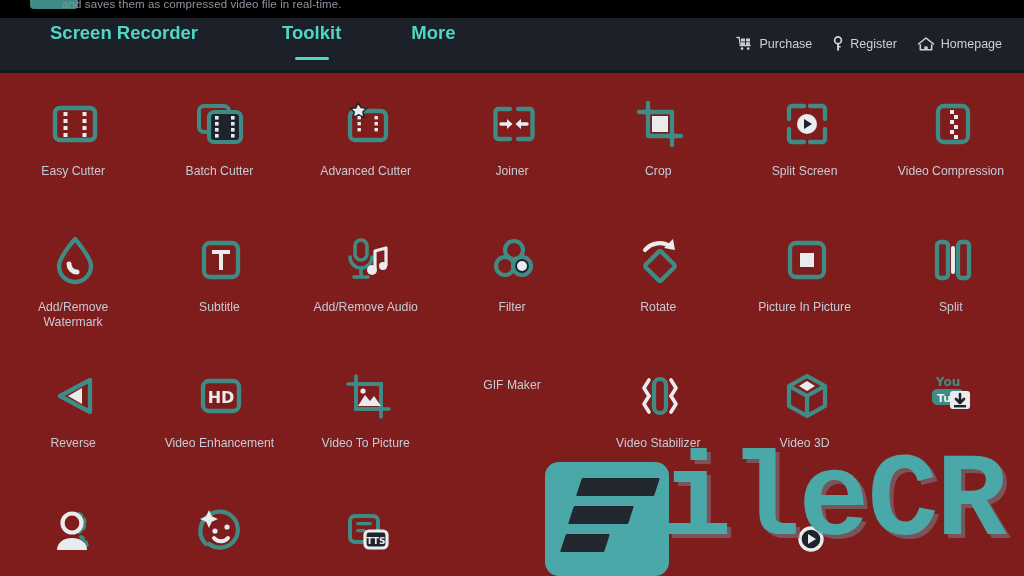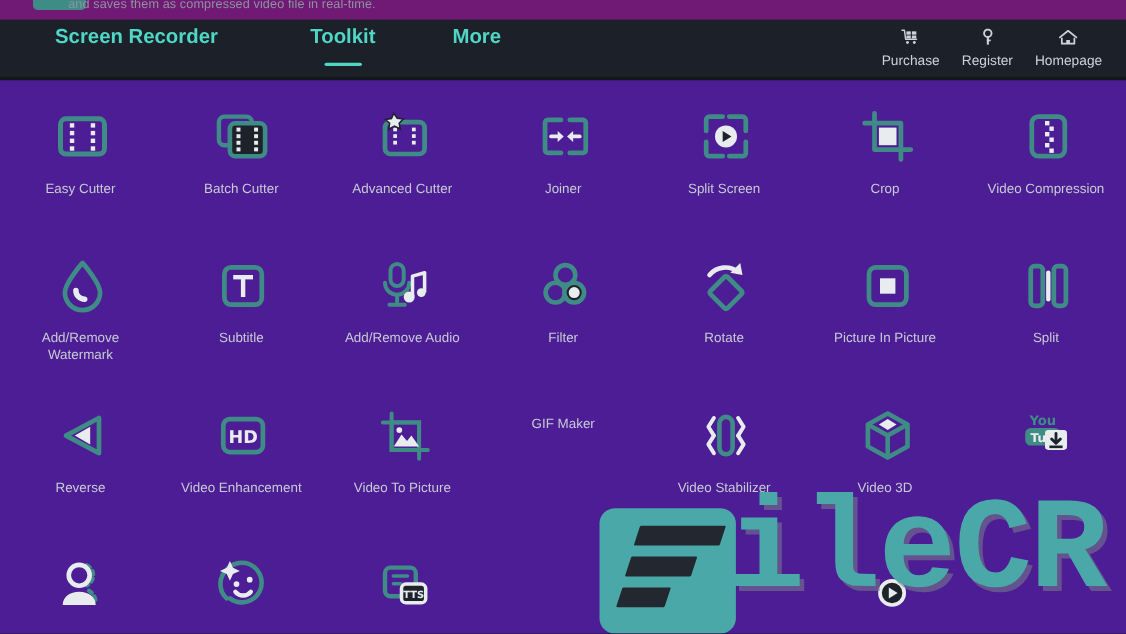--- a/index.html
+++ b/index.html
@@ -14,21 +14,21 @@
     font-family: "Liberation Sans", sans-serif;
     color: #c8ccd4;
     position: relative;
   }
 
   
   .top-strip {
     position: absolute;
     left: 0; top: 0;
     width: 1024px; height: 18px;
-    background: #701a75;
+    background: #000000;
     overflow: hidden;
   }
   .top-strip .teal-chip {
     position: absolute;
     left: 30px; top: 0px;
     width: 48px; height: 9px;
     border-radius: 0 0 4px 4px;
     background: #3f8c86;
   }
   .top-strip .desc {
@@ -86,40 +86,39 @@
     gap: 20px;
   }
   .navitem {
     display: flex;
     align-items: center;
     gap: 6px;
     font-size: 12.5px;
     color: #cdd2da;
     cursor: pointer;
     white-space: nowrap;
-    flex-direction: column;
   }
   .navitem svg { display: block; }
 
   .divider-line {
     position: absolute;
     left: 0; top: 70px;
     width: 1024px; height: 3px;
     background: #12161d;
   }
 
   
   .grid {
     position: absolute;
     left: 0; top: 73px;
     width: 1024px; height: 503px;
     display: grid;
     grid-template-columns: repeat(7, 1fr);
     grid-auto-rows: 136px;
-    background: #4c1d95;
+    background: #7f1d1d;
   }
   .tool {
     display: flex;
     flex-direction: column;
     align-items: center;
     justify-content: flex-start;
     padding-top: 22px;
     cursor: pointer;
   }
   .tool .ico {
@@ -305,40 +304,40 @@
         <path d="M40 27h-7" stroke="#e8ecef" stroke-width="3.4" stroke-linecap="round"></path>
         <path d="M34 22l-5.5 5 5.5 5z" fill="#e8ecef"></path>
       </svg>
     </div>
     <div class="lbl">Joiner</div>
   </div>
 
   <div class="tool">
     <div class="ico">
       <svg width="54" height="54" viewBox="0 0 54 54">
+        <path d="M15 6v33h33" fill="none" stroke="#3f8c86" stroke-width="4.3" stroke-linecap="round" stroke-linejoin="round"></path>
+        <path d="M6 15h33v33" fill="none" stroke="#3f8c86" stroke-width="4.3" stroke-linecap="round" stroke-linejoin="round"></path>
+        <rect x="19" y="19" width="16" height="16" fill="#e8ecef"></rect>
+      </svg>
+    </div>
+    <div class="lbl">Crop</div>
+  </div>
+
+  <div class="tool">
+    <div class="ico">
+      <svg width="54" height="54" viewBox="0 0 54 54">
         <path d="M24 9H12a3 3 0 0 0-3 3v10" fill="none" stroke="#3f8c86" stroke-width="4.3" stroke-linecap="round"></path>
         <path d="M30 9h12a3 3 0 0 1 3 3v10" fill="none" stroke="#3f8c86" stroke-width="4.3" stroke-linecap="round"></path>
         <path d="M24 45H12a3 3 0 0 1-3-3V32" fill="none" stroke="#3f8c86" stroke-width="4.3" stroke-linecap="round"></path>
         <path d="M30 45h12a3 3 0 0 0 3-3V32" fill="none" stroke="#3f8c86" stroke-width="4.3" stroke-linecap="round"></path>
         <circle cx="27" cy="27" r="10" fill="#e8ecef"></circle>
         <path d="M24 22l8 5-8 5z" fill="#1e222b"></path>
       </svg>
     </div>
     <div class="lbl">Split Screen</div>
-  </div>
-
-  <div class="tool">
-    <div class="ico">
-      <svg width="54" height="54" viewBox="0 0 54 54">
-        <path d="M15 6v33h33" fill="none" stroke="#3f8c86" stroke-width="4.3" stroke-linecap="round" stroke-linejoin="round"></path>
-        <path d="M6 15h33v33" fill="none" stroke="#3f8c86" stroke-width="4.3" stroke-linecap="round" stroke-linejoin="round"></path>
-        <rect x="19" y="19" width="16" height="16" fill="#e8ecef"></rect>
-      </svg>
-    </div>
-    <div class="lbl">Crop</div>
   </div>
 
   <div class="tool">
     <div class="ico">
       <svg width="54" height="54" viewBox="0 0 54 54">
         <rect x="12" y="9" width="30" height="36" rx="6" fill="none" stroke="#3f8c86" stroke-width="4.3"></rect>
         <rect x="24" y="13" width="4" height="4" fill="#e8ecef"></rect>
         <rect x="28" y="18" width="4" height="4" fill="#e8ecef"></rect>
         <rect x="24" y="23" width="4" height="4" fill="#e8ecef"></rect>
         <rect x="28" y="28" width="4" height="4" fill="#e8ecef"></rect>

